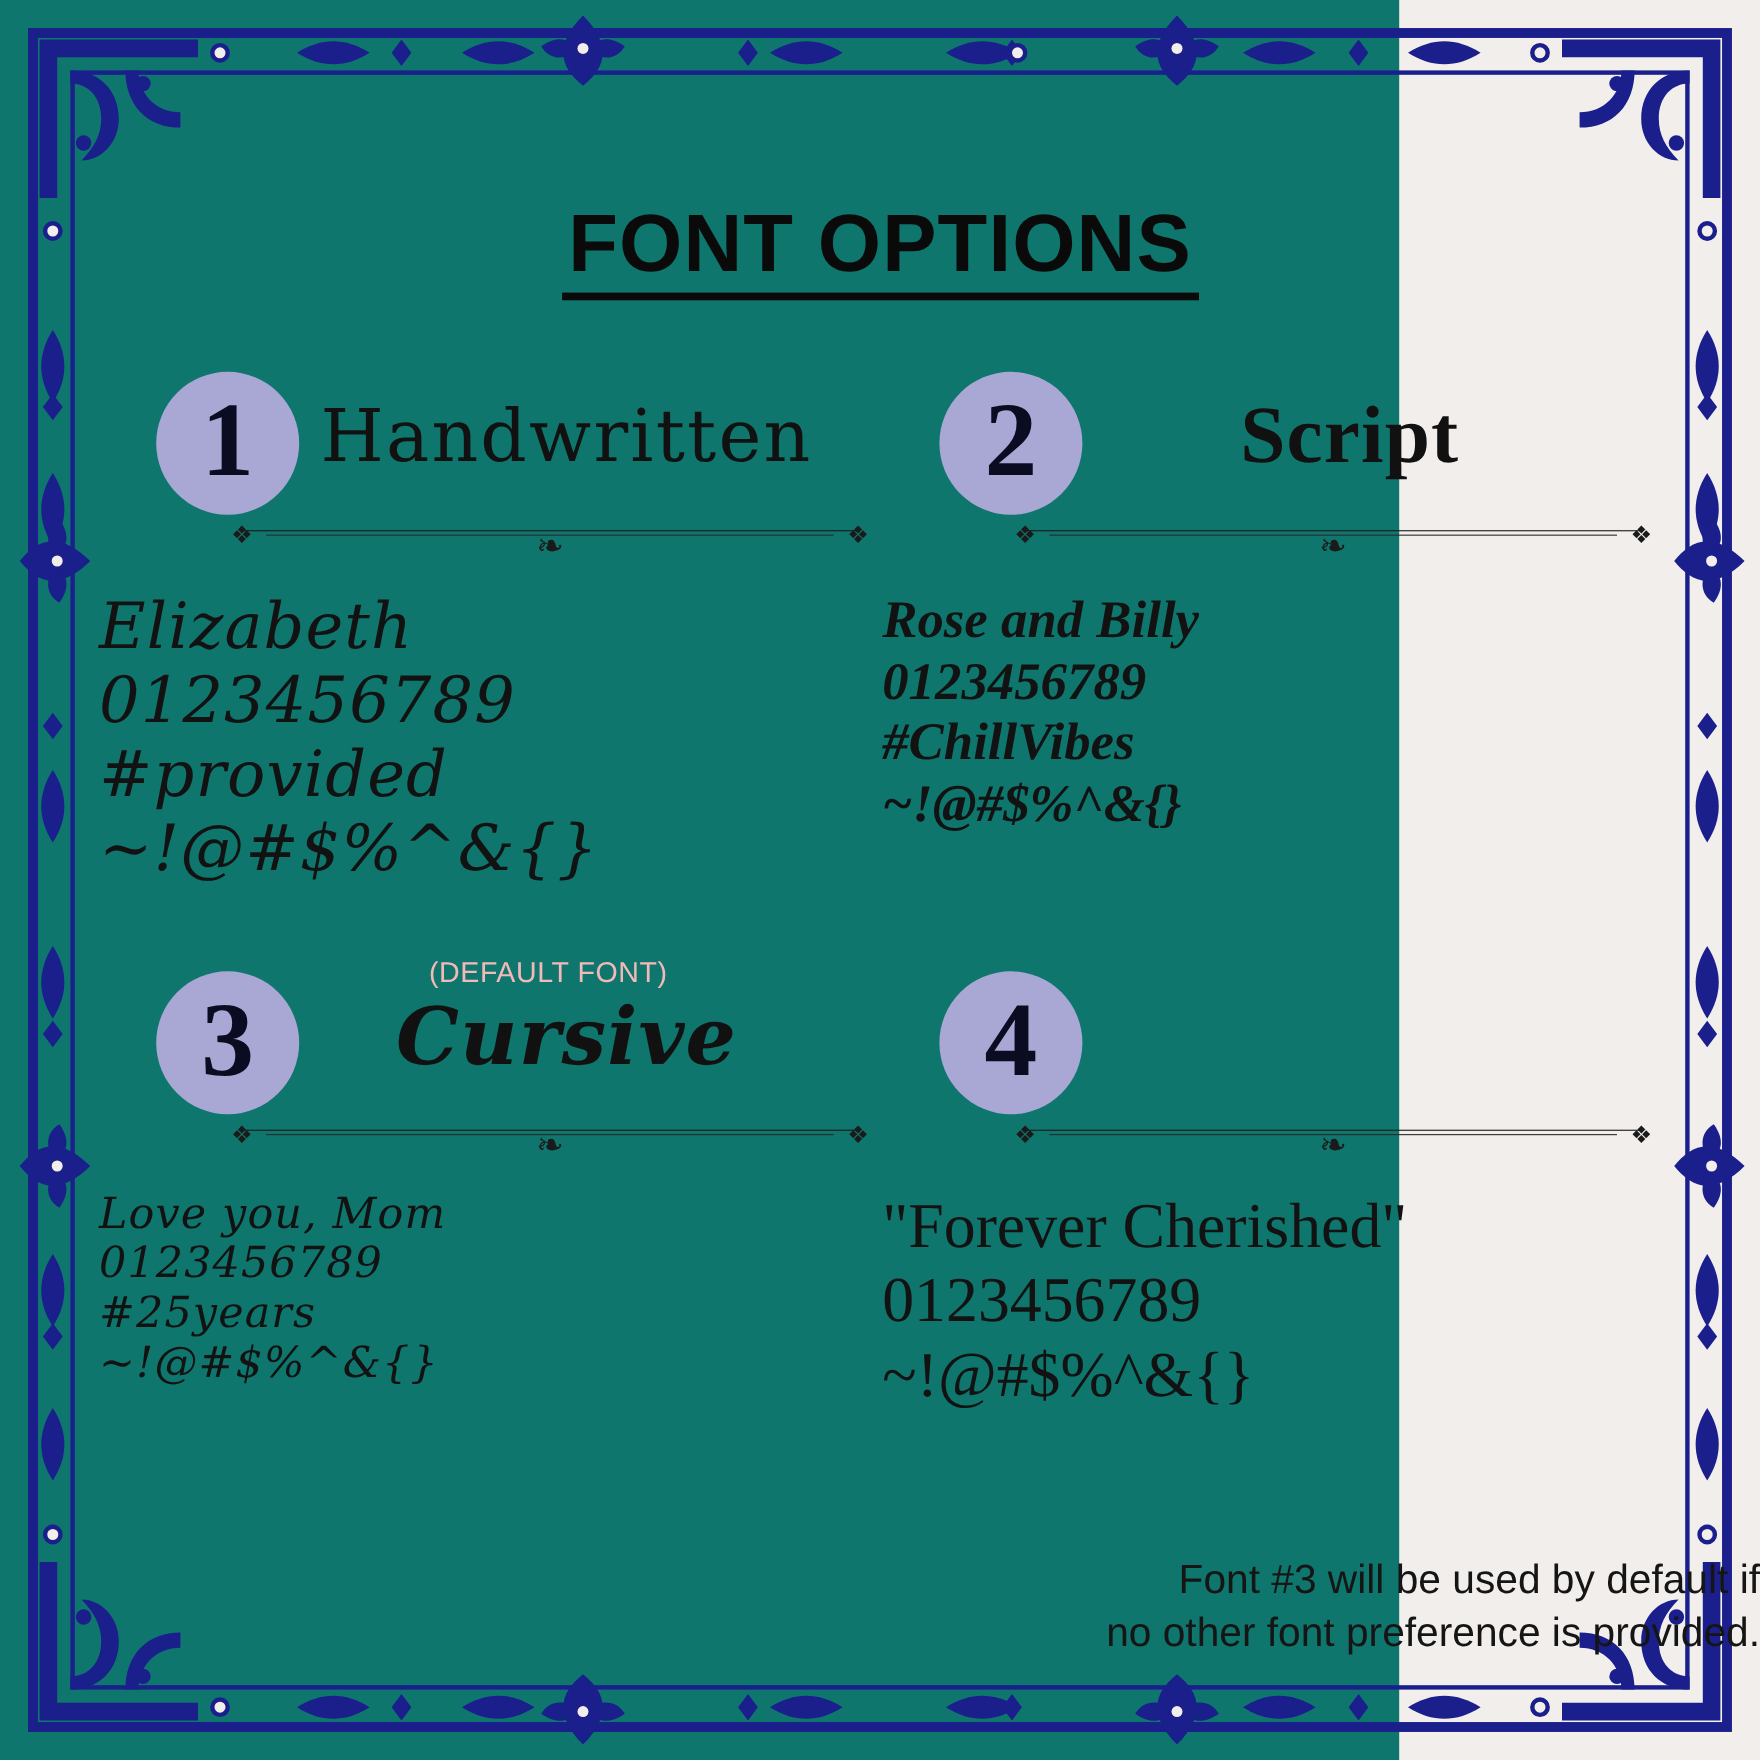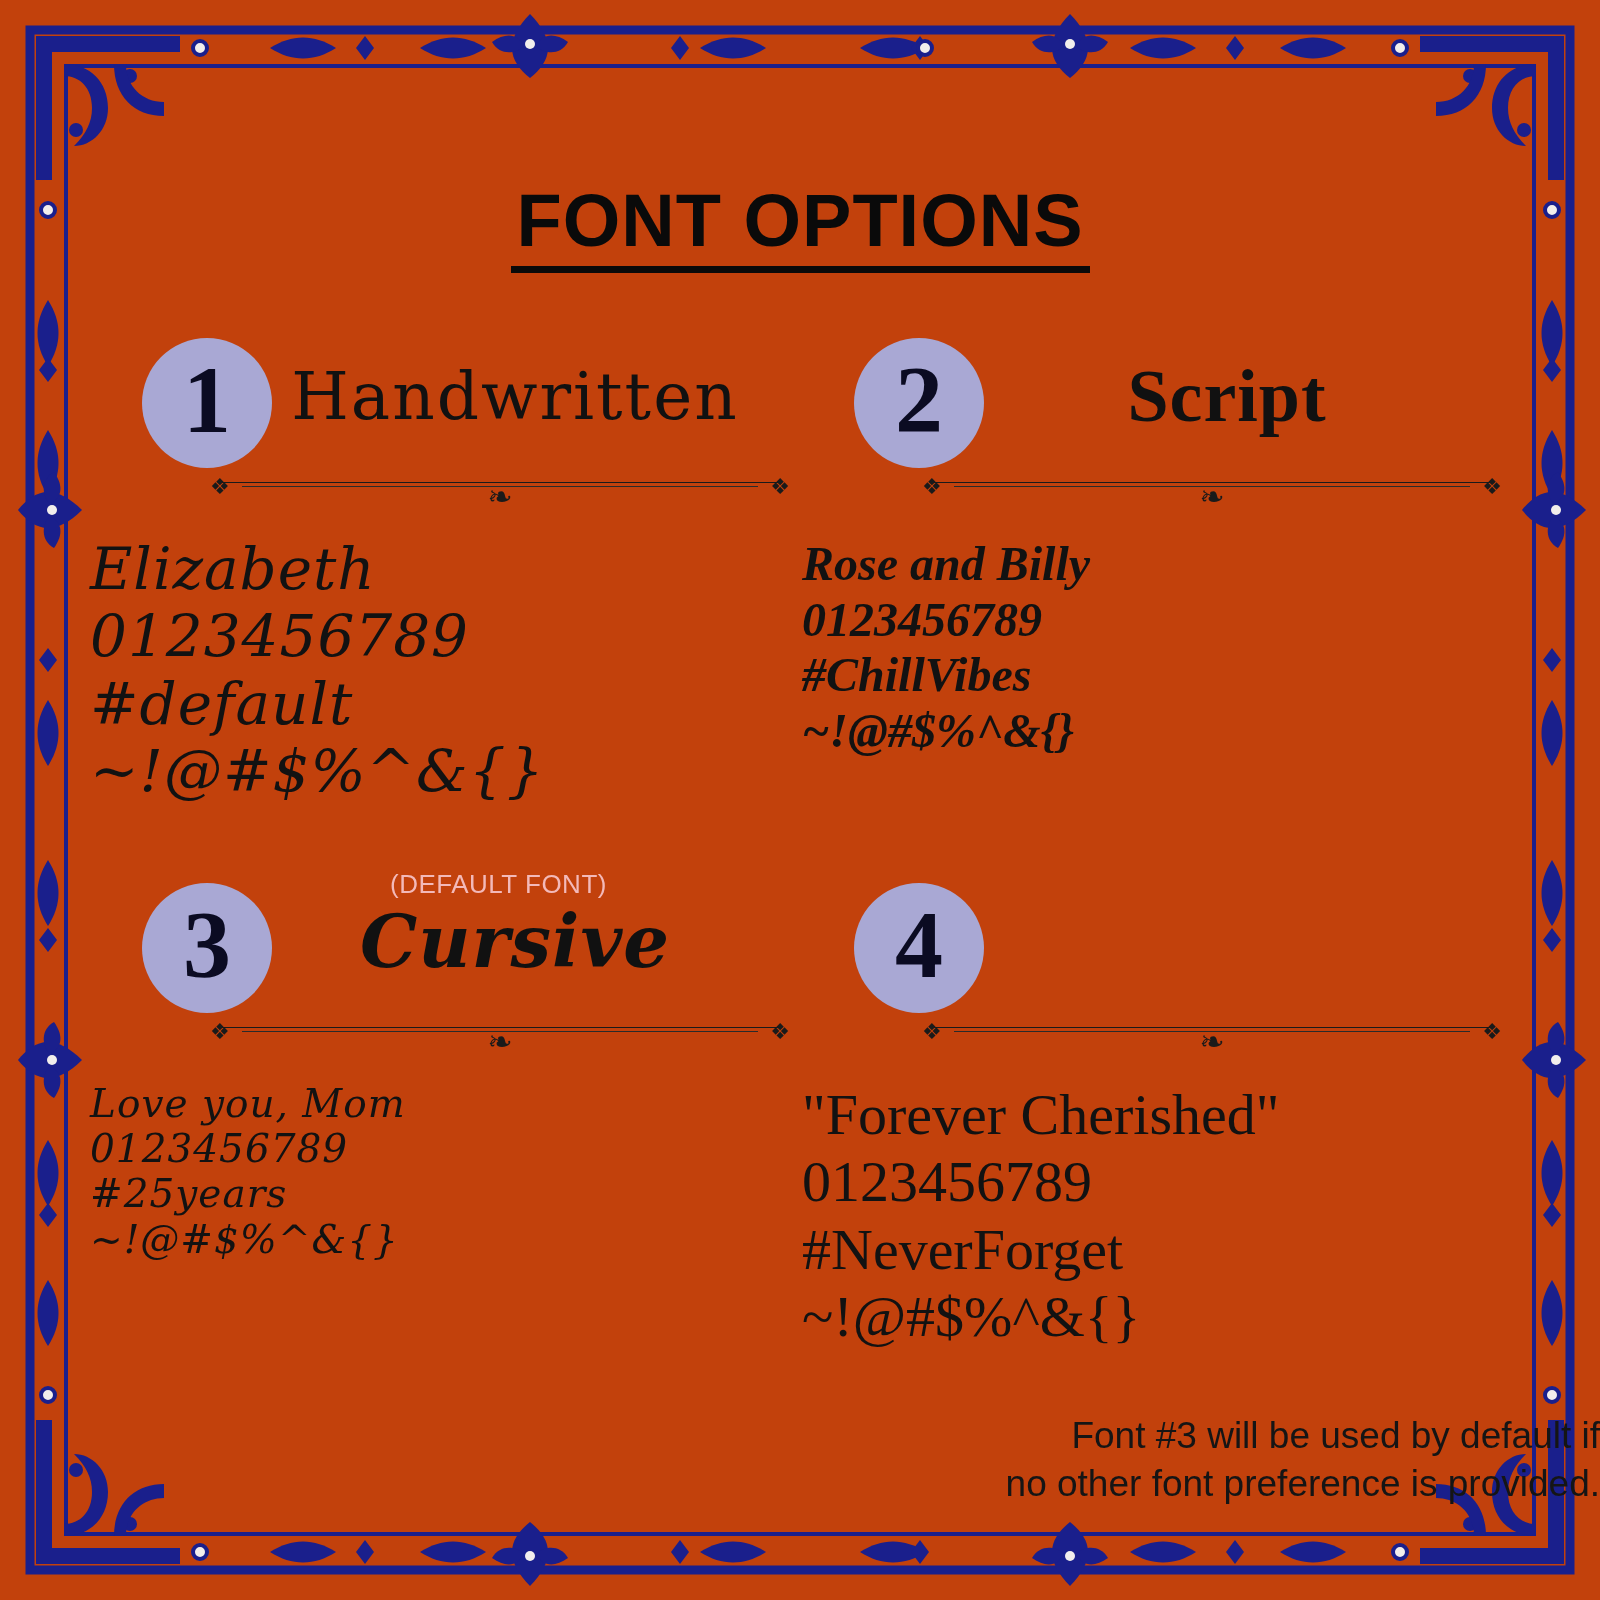--- a/index.html
+++ b/index.html
@@ -9,23 +9,23 @@
   body {
     width: 1600px;
     height: 1600px;
     background: #f2eeec;
     font-family: "Liberation Sans", sans-serif;
     overflow: hidden;
   }
 
   .page {
     position: relative;
-    width: 1600px;
+    width: 1272px;
     height: 1600px;
-    background: #c2410c;
+    background: #0f766e;
     box-sizing: border-box;
   }
 
   
   .border-frame {
     position: absolute;
     left: 0; top: 0;
     width: 1600px;
     height: 1600px;
     pointer-events: none;
@@ -455,21 +455,21 @@
       <div class="divider">
         <div class="rule"></div>
         <div class="rule thin"></div>
         <div class="tipL">❖</div>
         <div class="tipR">❖</div>
         <div class="orn">❧</div>
       </div>
       <div class="sample s1">
         <div>Elizabeth</div>
         <div>0123456789</div>
-        <div>#default</div>
+        <div>#provided</div>
         <div>~!@#$%^&amp;{}</div>
       </div>
     </div>
 
     <div class="cell cell-2">
       <div class="head-row">
         <div class="badge">
           <span>2</span>
         </div>
         <div class="font-name name-2">Script</div>
@@ -521,21 +521,20 @@
       <div class="divider">
         <div class="rule"></div>
         <div class="rule thin"></div>
         <div class="tipL">❖</div>
         <div class="tipR">❖</div>
         <div class="orn">❧</div>
       </div>
       <div class="sample s4">
         <div>"Forever Cherished"</div>
         <div>0123456789</div>
-        <div>#NeverForget</div>
         <div>~!@#$%^&amp;{}</div>
       </div>
     </div>
 
   </div>
 
   <div class="footer-note">
     <div>Font #3 will be used by default if</div>
     <div>no other font preference is provided.</div>
   </div>

